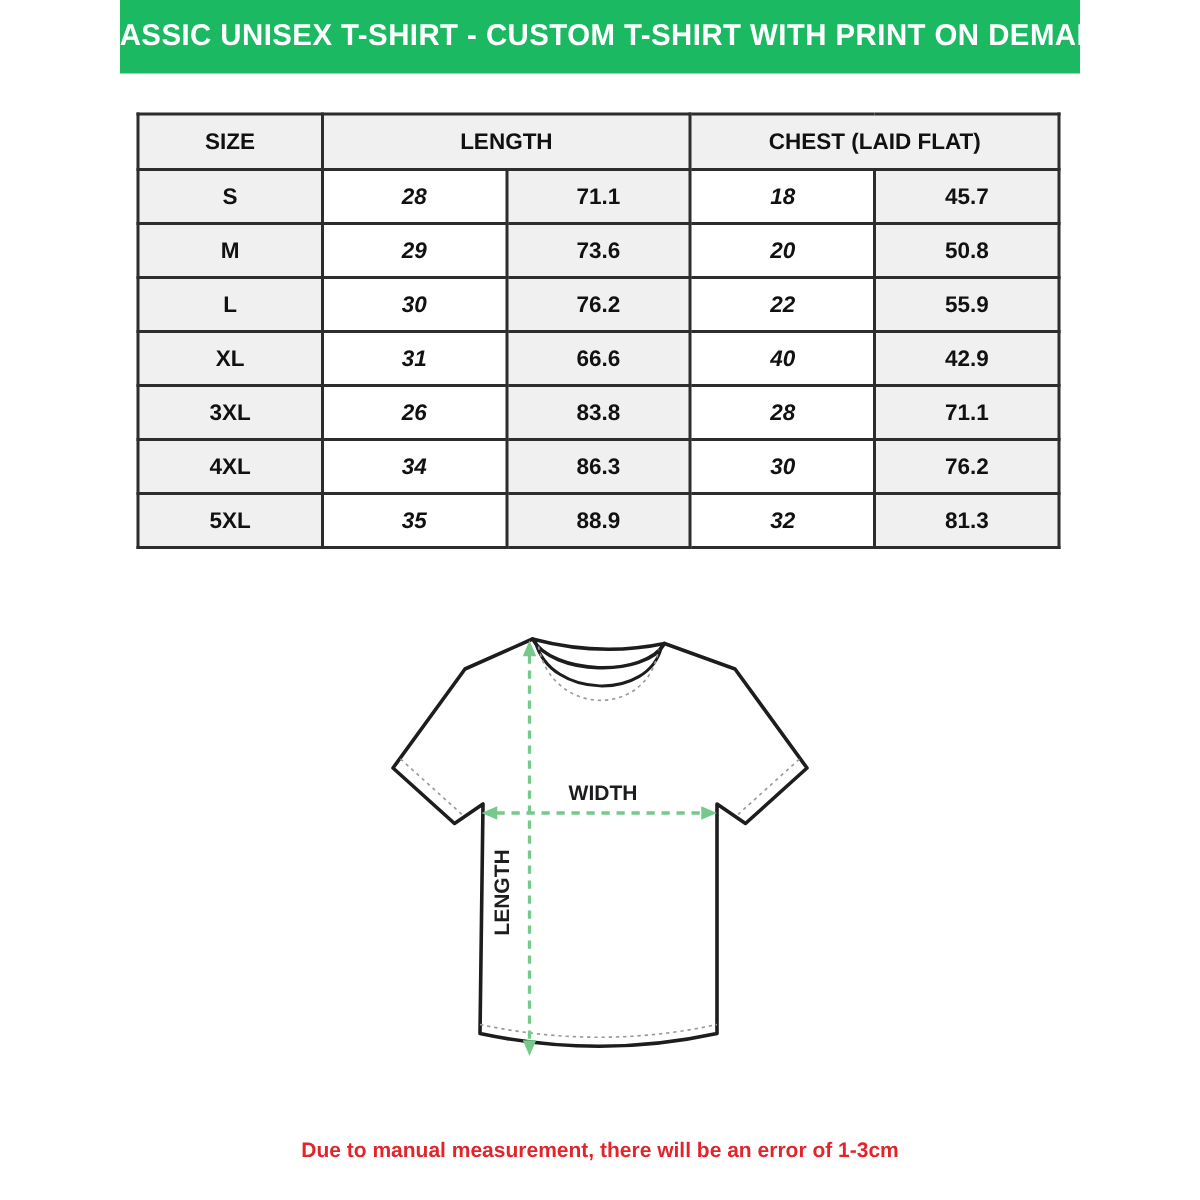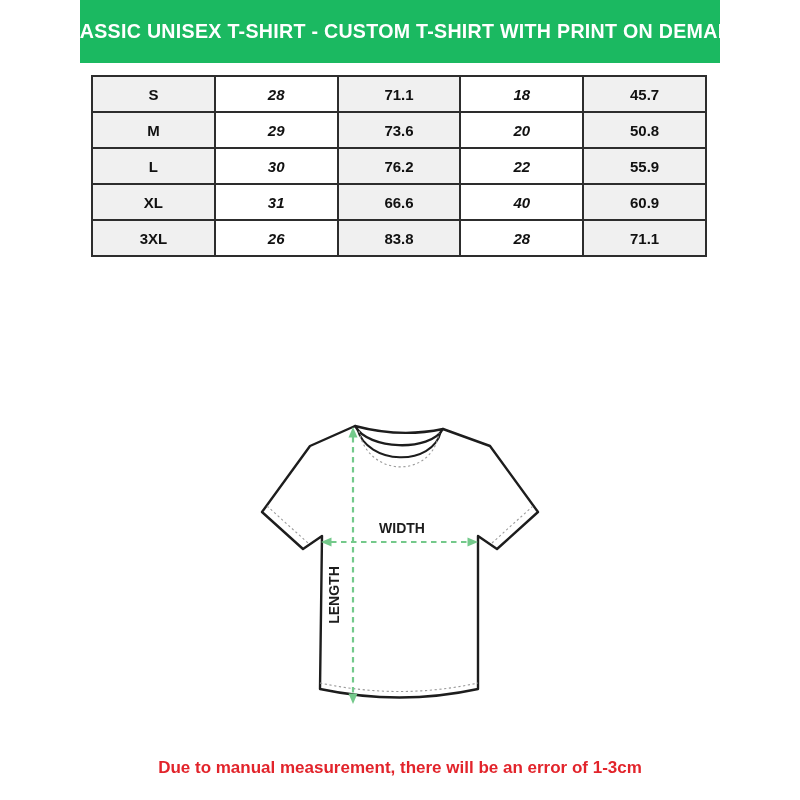--- a/index.html
+++ b/index.html
@@ -2,21 +2,21 @@
 <html><head>
 <meta charset="utf-8">
 <style>
   html,body{margin:0;padding:0;}
   body{
     width:800px;height:800px;background:#ffffff;
     font-family:"Liberation Sans","DejaVu Sans",sans-serif;
     position:relative;overflow:hidden;
   }
   .banner{
-    position:absolute;left:80px;top:0;width:640px;height:63px;
+    position:absolute;left:80px;top:0;width:640px;height:49px;
     background:#1bb961;display:flex;align-items:center;justify-content:center;
   }
   .banner-title{
     color:#ffffff;font-weight:bold;font-size:20px;letter-spacing:.3px;
     white-space:nowrap;transform:scaleX(.98);
   }
   table.size-chart{
     position:absolute;left:91px;top:75px;width:616px;
     border-collapse:collapse;table-layout:fixed;
   }
@@ -24,40 +24,45 @@
     border:2px solid #2d2d2d;text-align:center;vertical-align:middle;
     font-size:15px;font-weight:bold;color:#111;padding:0;
   }
   table.size-chart th{height:35px;background:#f0f0f0;}
   table.size-chart td{height:34px;}
   td.g{background:#f0f0f0;}
   td.w{background:#ffffff;font-style:italic;}
   .diagram{position:absolute;left:250px;top:414px;width:300px;height:312px;}
   .footer-note{
     position:absolute;left:0;top:758px;width:800px;text-align:center;
-    color:#e2242b;font-weight:bold;font-size:17px;
+    color:#e2242b;font-weight:bold;font-size:14px;
   }
   svg text{font-family:"Liberation Sans","DejaVu Sans",sans-serif;}
 </style>
 </head>
 <body>
 
 <div class="banner">
   <div class="banner-title">CLASSIC UNISEX T-SHIRT - CUSTOM T-SHIRT WITH PRINT ON DEMAND</div>
 </div>
 
 <table class="size-chart">
   <colgroup>
     <col style="width:20%">
       <col style="width:20%">
       <col style="width:20%">
       <col style="width:20%">
       <col style="width:20%">
   </colgroup>
   <tbody>
+      <tr>
+    <th>SIZE</th>
+    <th colspan="2">LENGTH</th>
+    <th colspan="2">CHEST (LAID FLAT)</th>
+  </tr>
   <tr>
     <td class="g">S</td>
     <td class="w">28</td>
     <td class="g">71.1</td>
     <td class="w">18</td>
     <td class="g">45.7</td>
   </tr>
   <tr>
     <td class="g">M</td>
     <td class="w">29</td>
@@ -70,28 +75,42 @@
     <td class="w">30</td>
     <td class="g">76.2</td>
     <td class="w">22</td>
     <td class="g">55.9</td>
   </tr>
   <tr>
     <td class="g">XL</td>
     <td class="w">31</td>
     <td class="g">66.6</td>
     <td class="w">40</td>
-    <td class="g">60.9</td>
+    <td class="g">42.9</td>
   </tr>
   <tr>
     <td class="g">3XL</td>
     <td class="w">26</td>
     <td class="g">83.8</td>
     <td class="w">28</td>
     <td class="g">71.1</td>
+  </tr>
+  <tr>
+    <td class="g">4XL</td>
+    <td class="w">34</td>
+    <td class="g">86.3</td>
+    <td class="w">30</td>
+    <td class="g">76.2</td>
+  </tr>
+  <tr>
+    <td class="g">5XL</td>
+    <td class="w">35</td>
+    <td class="g">88.9</td>
+    <td class="w">32</td>
+    <td class="g">81.3</td>
   </tr>
 </tbody>
   </table>
 
 <div class="diagram">
   <svg width="300" height="312" viewBox="0 0 300 312">
 
     <g fill="#ffffff" stroke="#1d1d1d" stroke-width="2.4" stroke-linejoin="round" stroke-linecap="round">
       <path d="M105,12
                L60,32

